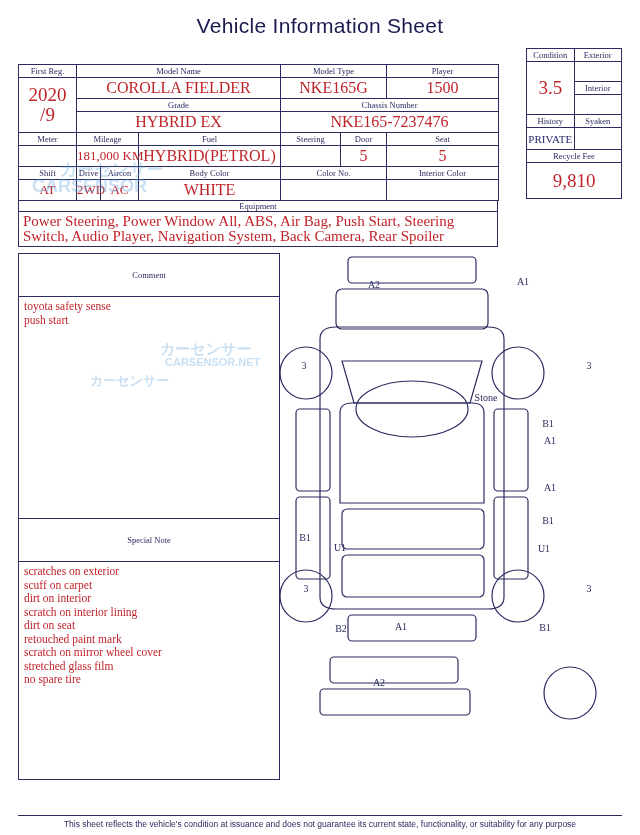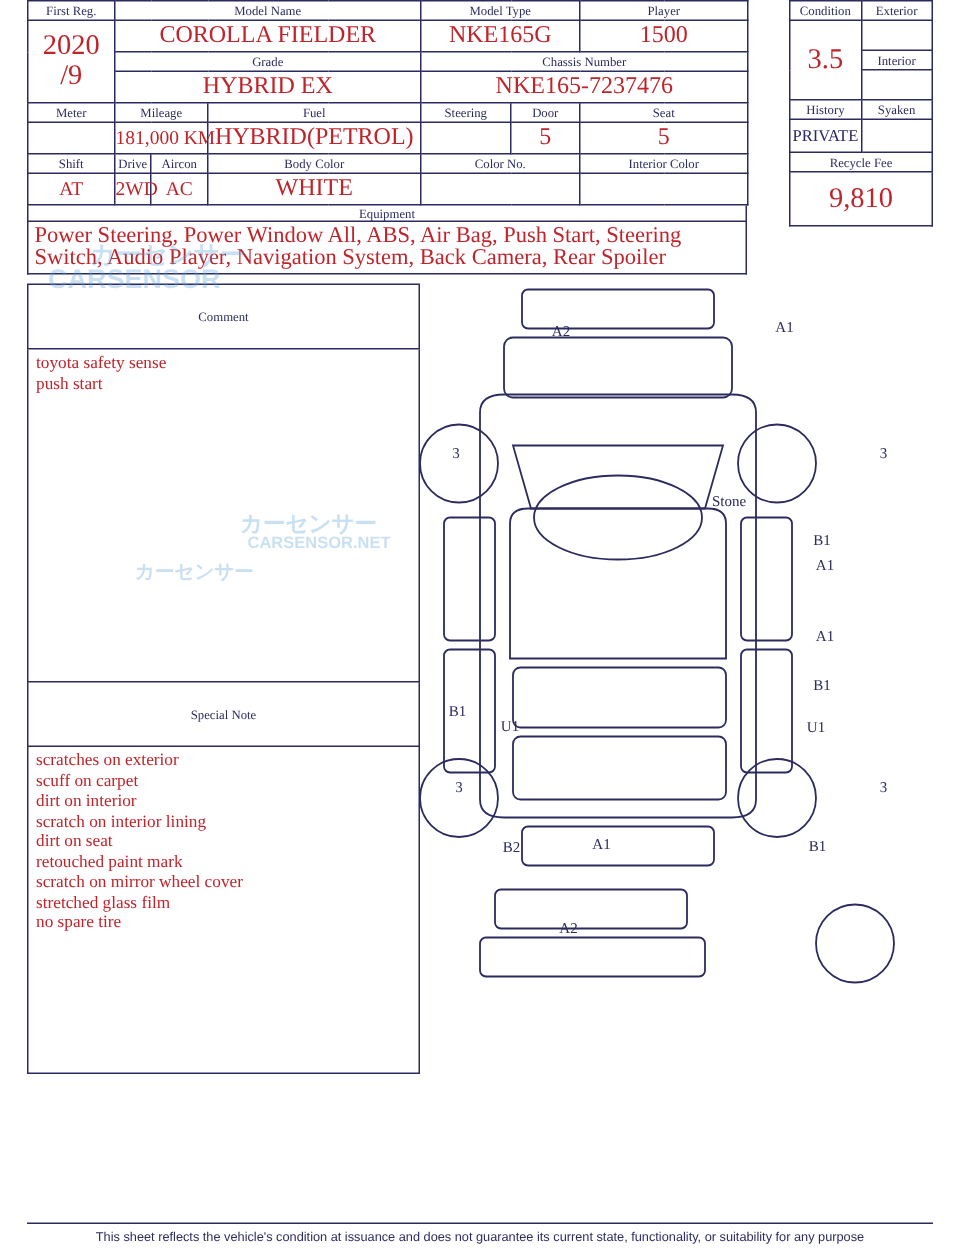--- a/index.html
+++ b/index.html
@@ -48,21 +48,21 @@
     line-height: 20px;
     padding: 1px 2px;
     white-space: nowrap;
   }
   .val.sm { font-size: 13px; }
   .val.lg { font-size: 19px; }
   .val.dkblue { color: #28286b; font-size: 11px; }
 
   
   .toprow { display: flex; align-items: flex-start; }
-  .leftblock { width: 480px; }
+  .leftblock { width: 480px; margin-top: 16px; }
   .rightblock { width: 124px; margin-left: 0; padding-left: 28px; }
 
   .main-t { width: 100%; table-layout: fixed; }
   .side-t { width: 100%; table-layout: fixed; }
 
   .equip-label {
     font-size: 8.5px; text-align: center; border: 1px solid #2b2b5f;
     border-top: none;
   }
   .equip-val {
@@ -108,20 +108,21 @@
     white-space: nowrap;
   }
   .diagram-svg { display: block; }
   .mk { font-size: 10px; fill: #2b2b5f; font-family: "Liberation Serif", serif; }
 </style>
 </head>
 <body>
 
 <div class="sheet">
 
+  <div class="title">Vehicle Information Sheet</div>
 
   <div class="toprow">
     <div class="leftblock">
       <table class="grid main-t">
         <colgroup>
           <col style="width:58px">
             <col style="width:24px">
             <col style="width:38px">
           <col style="width:80px">
             <col style="width:62px">

